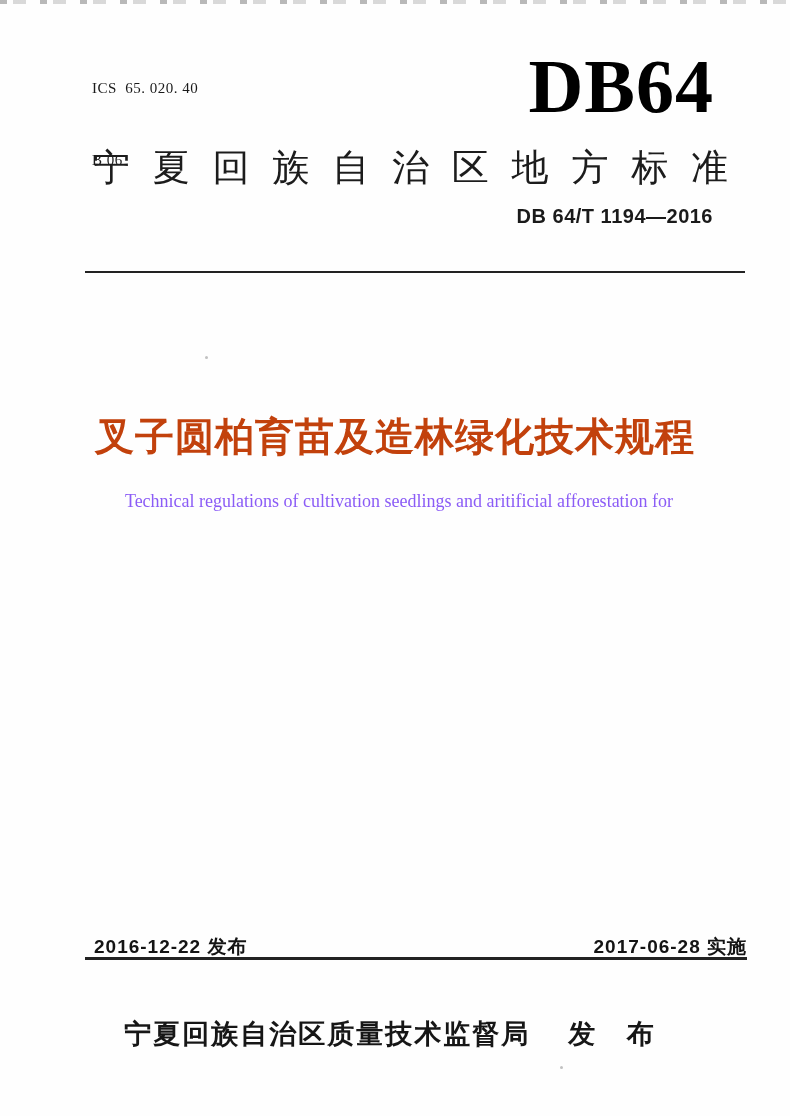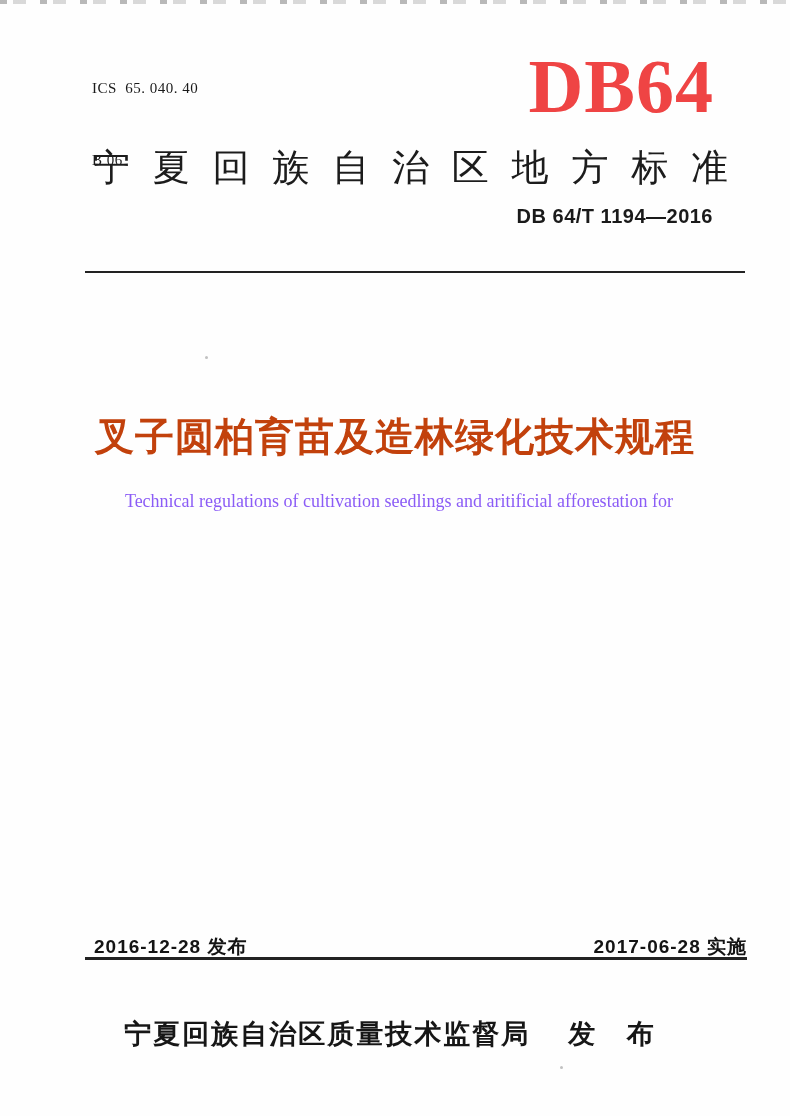--- a/index.html
+++ b/index.html
@@ -39,21 +39,21 @@
   }
   .logo-db64 {
     position: absolute;
     right: 76px;
     top: 48px;
     font-family: "Liberation Serif", "DejaVu Serif", serif;
     font-weight: bold;
     font-size: 76px;
     line-height: 1;
     letter-spacing: 1px;
-    color: #ef4444;
+    color: #000000;
   }
   .header-cjk {
     position: absolute;
     left: 93px;
     top: 147px;
     width: 635px;
     display: flex;
     justify-content: space-between;
     font-size: 37px;
     line-height: 42px;
@@ -148,21 +148,21 @@
   }
 </style>
 </head>
 <body>
 
 <div class="page">
 
   <div class="scan-artifact-top"></div>
 
   <div class="ics-block">
-    <div>ICS  65. 040. 40</div>
+    <div>ICS  65. 020. 40</div>
     <div>B 06</div>
   </div>
 
   <div class="logo-db64">DB64</div>
 
   <div class="header-cjk">
       <span>宁</span>
       <span>夏</span>
       <span>回</span>
       <span>族</span>
@@ -179,21 +179,21 @@
 
   <div class="rule rule-top"></div>
 
   <div class="doc-title">叉子圆柏育苗及造林绿化技术规程</div>
 
   <div class="doc-subtitle">
     <div>Technical regulations of cultivation seedlings and aritificial afforestation for</div>
   </div>
 
   <div class="dates-row">
-    <span>2016-12-28 发布</span>
+    <span>2016-12-22 发布</span>
     <span>2017-06-28 实施</span>
   </div>
 
   <div class="rule rule-bottom"></div>
 
   <div class="publisher-row">
     <span>宁夏回族自治区质量技术监督局</span>
     <span class="release">发 布</span>
   </div>
 

